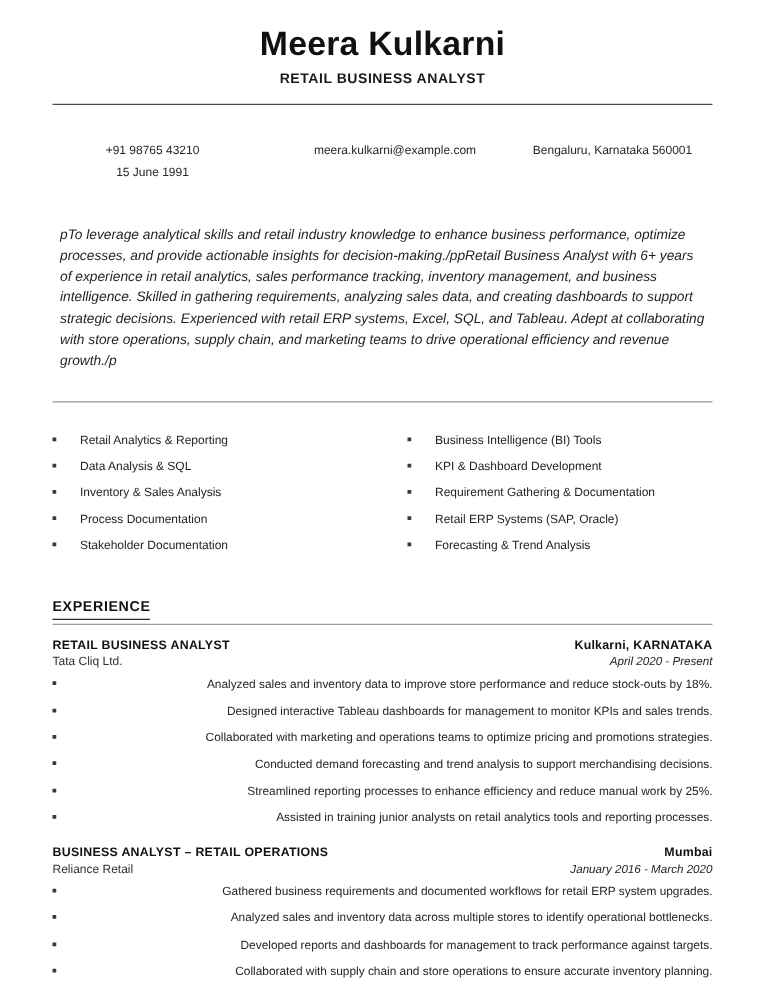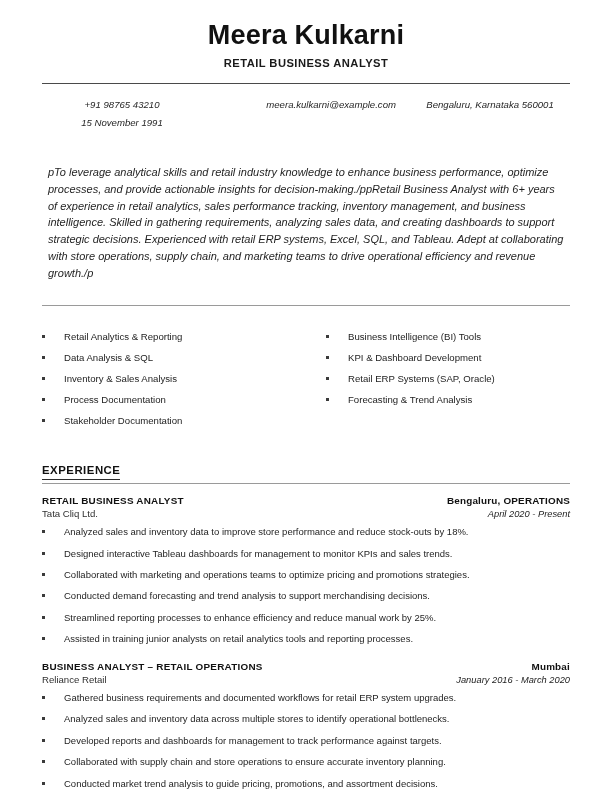--- a/index.html
+++ b/index.html
@@ -43,33 +43,32 @@
   }
   .header-rule {
     margin-top: 14px;
     border-top: 1.6px solid #4a4a4a;
     width: 100%;
   }
 
   
   .contact {
     display: flex;
-    margin-top: 15px;
+    margin-top: 31px;
     font-size: 9.6px;
     color: #262626;
-    font-style: italic;
   }
   .contact-col {
     flex: 1 1 0;
     display: flex;
     flex-direction: column;
     gap: 7px;
   }
   .contact-col.c1 { text-align: center; padding-right: 34px; }
-  .contact-col.c2 { text-align: center; align-items: flex-end; }
+  .contact-col.c2 { text-align: center; }
   .contact-col.c3 { text-align: center; padding-left: 14px; }
   .contact-line { line-height: 1.15; }
 
   
   .summary {
     margin-top: 36px;
     font-size: 11px;
     font-style: italic;
     line-height: 1.52;
     color: #1f1f1f;
@@ -169,38 +168,39 @@
   .job-bullets {
     margin-top: 7px;
   }
   .job-bullet {
     display: flex;
     align-items: baseline;
     font-size: 9.5px;
     color: #242424;
     margin-bottom: 9.5px;
     line-height: 1.25;
+    text-align: right;
   }
   .job-bullet .btext { flex: 1 1 auto; }
 </style>
 </head>
 <body>
 
 <div class="page">
 
   <div class="header">
     <div class="name">Meera Kulkarni</div>
     <div class="job-title">RETAIL BUSINESS ANALYST</div>
   </div>
   <div class="header-rule"></div>
 
   <div class="contact">
     <div class="contact-col c1">
       <div class="contact-line">+91 98765 43210</div>
-      <div class="contact-line">15 November 1991</div>
+      <div class="contact-line">15 June 1991</div>
     </div>
     <div class="contact-col c2">
       <div class="contact-line">meera.kulkarni@example.com</div>
     </div>
     <div class="contact-col c3">
       <div class="contact-line">Bengaluru, Karnataka 560001</div>
     </div>
   </div>
 
   <div class="summary">pTo leverage analytical skills and retail industry knowledge to enhance business performance, optimize processes, and provide actionable insights for decision-making./ppRetail Business Analyst with 6+ years of experience in retail analytics, sales performance tracking, inventory management, and business intelligence. Skilled in gathering requirements, analyzing sales data, and creating dashboards to support strategic decisions. Experienced with retail ERP systems, Excel, SQL, and Tableau. Adept at collaborating with store operations, supply chain, and marketing teams to drive operational efficiency and revenue growth./p</div>
@@ -245,20 +245,26 @@
             <span class="bullet-lead">
               <span class="bullet"></span>
             </span>
             <span class="skill-text">Business Intelligence (BI) Tools</span>
           </div>
           <div class="skill-item">
             <span class="bullet-lead">
               <span class="bullet"></span>
             </span>
             <span class="skill-text">KPI &amp; Dashboard Development</span>
+          </div>
+          <div class="skill-item">
+            <span class="bullet-lead">
+              <span class="bullet"></span>
+            </span>
+            <span class="skill-text">Requirement Gathering &amp; Documentation</span>
           </div>
           <div class="skill-item">
             <span class="bullet-lead">
               <span class="bullet"></span>
             </span>
             <span class="skill-text">Retail ERP Systems (SAP, Oracle)</span>
           </div>
           <div class="skill-item">
             <span class="bullet-lead">
               <span class="bullet"></span>
@@ -271,21 +277,21 @@
 
   <div class="section">
     <div class="section-head">
       <span class="section-title">EXPERIENCE</span>
     </div>
     <div class="section-rule"></div>
     <div id="jobs-container">
         <div class="job">
           <div class="job-row">
             <div class="job-role">RETAIL BUSINESS ANALYST</div>
-            <div class="job-location">Bengaluru, OPERATIONS</div>
+            <div class="job-location">Kulkarni, KARNATAKA</div>
           </div>
           <div class="job-row sub">
             <div class="job-company">Tata Cliq Ltd.</div>
             <div class="job-dates">April 2020 - Present</div>
           </div>
           <div class="job-bullets">
             <div class="job-bullet">
               <span class="bullet-lead">
                 <span class="bullet"></span>
               </span>

